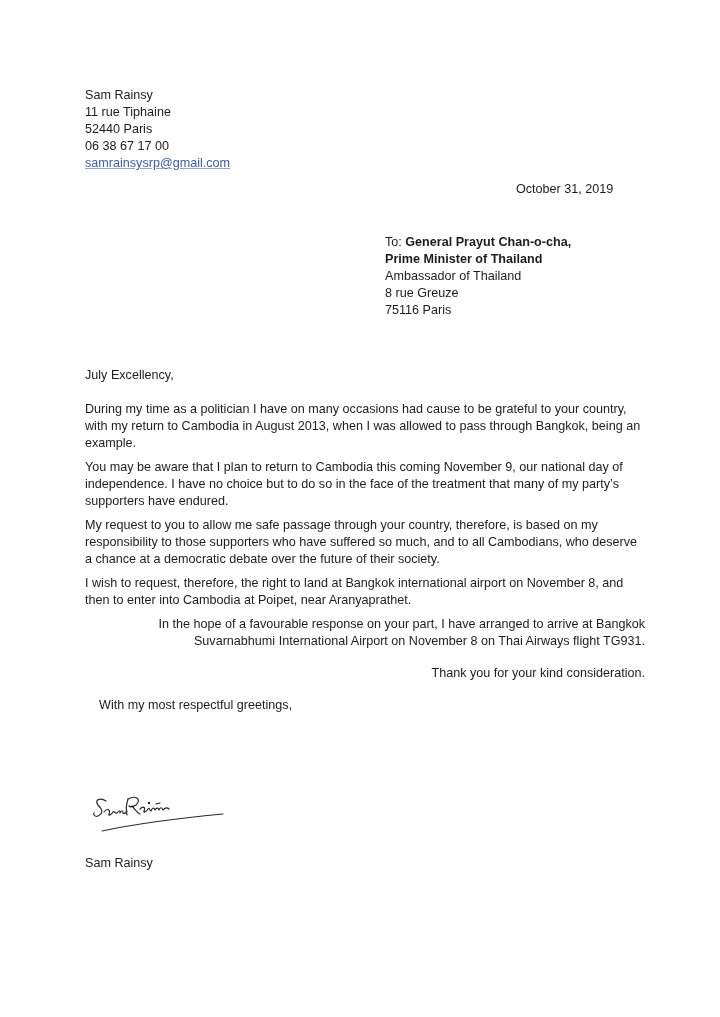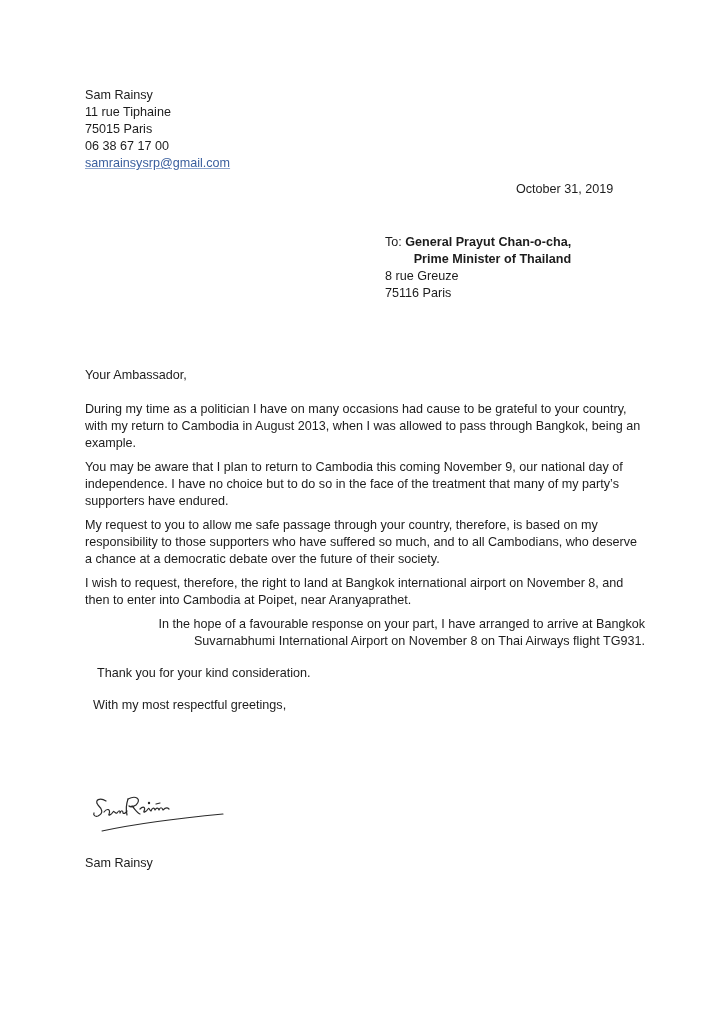--- a/index.html
+++ b/index.html
@@ -40,34 +40,34 @@
       left: 516px;
       top: 181px;
       white-space: nowrap;
     }
     .recipient {
       position: absolute;
       left: 385px;
       top: 234px;
     }
     .recipient div { white-space: nowrap; }
-    .bold { font-weight: bold; text-align: right; }
+    .bold { font-weight: bold; }
     .body-text {
       position: absolute;
       left: 85px;
       top: 367px;
       width: 560px;
     }
     .salutation { margin: 0 0 17px 0; white-space: nowrap; }
     .para {
       margin: 0 0 7px 0;
     }
     .para.closing-gap { margin-bottom: 15px; text-align: right; }
-    .thanks { margin: 0 0 15px 12px; white-space: nowrap; }
-    .greeting { margin: 8px; white-space: nowrap; }
+    .thanks { margin: 0 0 15px 12px; white-space: nowrap; text-align: right; }
+    .greeting { margin: 14px; white-space: nowrap; }
     .signature {
       position: absolute;
       left: 90px;
       top: 787px;
       width: 140px;
       height: 50px;
     }
     .signer {
       position: absolute;
       left: 85px;
@@ -76,36 +76,37 @@
     .signer div { white-space: nowrap; }
   </style>
 </head>
 <body>
 
 <div class="page">
 
   <div class="sender">
     <div>Sam Rainsy</div>
     <div>11 rue Tiphaine</div>
-    <div>75015 Paris</div>
+    <div>52440 Paris</div>
     <div>06 38 67 17 00</div>
     <div><span class="email">samrainsysrp@gmail.com</span></div>
   </div>
 
   <div class="date">October 31, 2019</div>
 
   <div class="recipient">
     <div><span>To: </span><span class="bold">General Prayut Chan-o-cha,</span></div>
     <div class="bold">Prime Minister of Thailand</div>
+    <div>Ambassador of Thailand</div>
     <div>8 rue Greuze</div>
     <div>75116 Paris</div>
   </div>
 
   <div class="body-text">
-    <p class="salutation">Your Ambassador,</p>
+    <p class="salutation">July Excellency,</p>
     <p class="para">During my time as a politician I have on many occasions had cause to be grateful to your country, with my return to Cambodia in August 2013, when I was allowed to pass through Bangkok, being an example.</p>
     <p class="para">You may be aware that I plan to return to Cambodia this coming November 9, our national day of independence. I have no choice but to do so in the face of the treatment that many of my party’s supporters have endured.</p>
     <p class="para">My request to you to allow me safe passage through your country, therefore, is based on my responsibility to those supporters who have suffered so much, and to all Cambodians, who deserve a chance at a democratic debate over the future of their society.</p>
     <p class="para">I wish to request, therefore, the right to land at Bangkok international airport on November 8, and then to enter into Cambodia at Poipet, near Aranyaprathet.</p>
     <p class="para closing-gap">In the hope of a favourable response on your part, I have arranged to arrive at Bangkok Suvarnabhumi International Airport on November 8 on Thai Airways flight TG931.</p>
     <p class="thanks">Thank you for your kind consideration.</p>
     <p class="greeting">With my most respectful greetings,</p>
   </div>
 
   <div class="signature">

